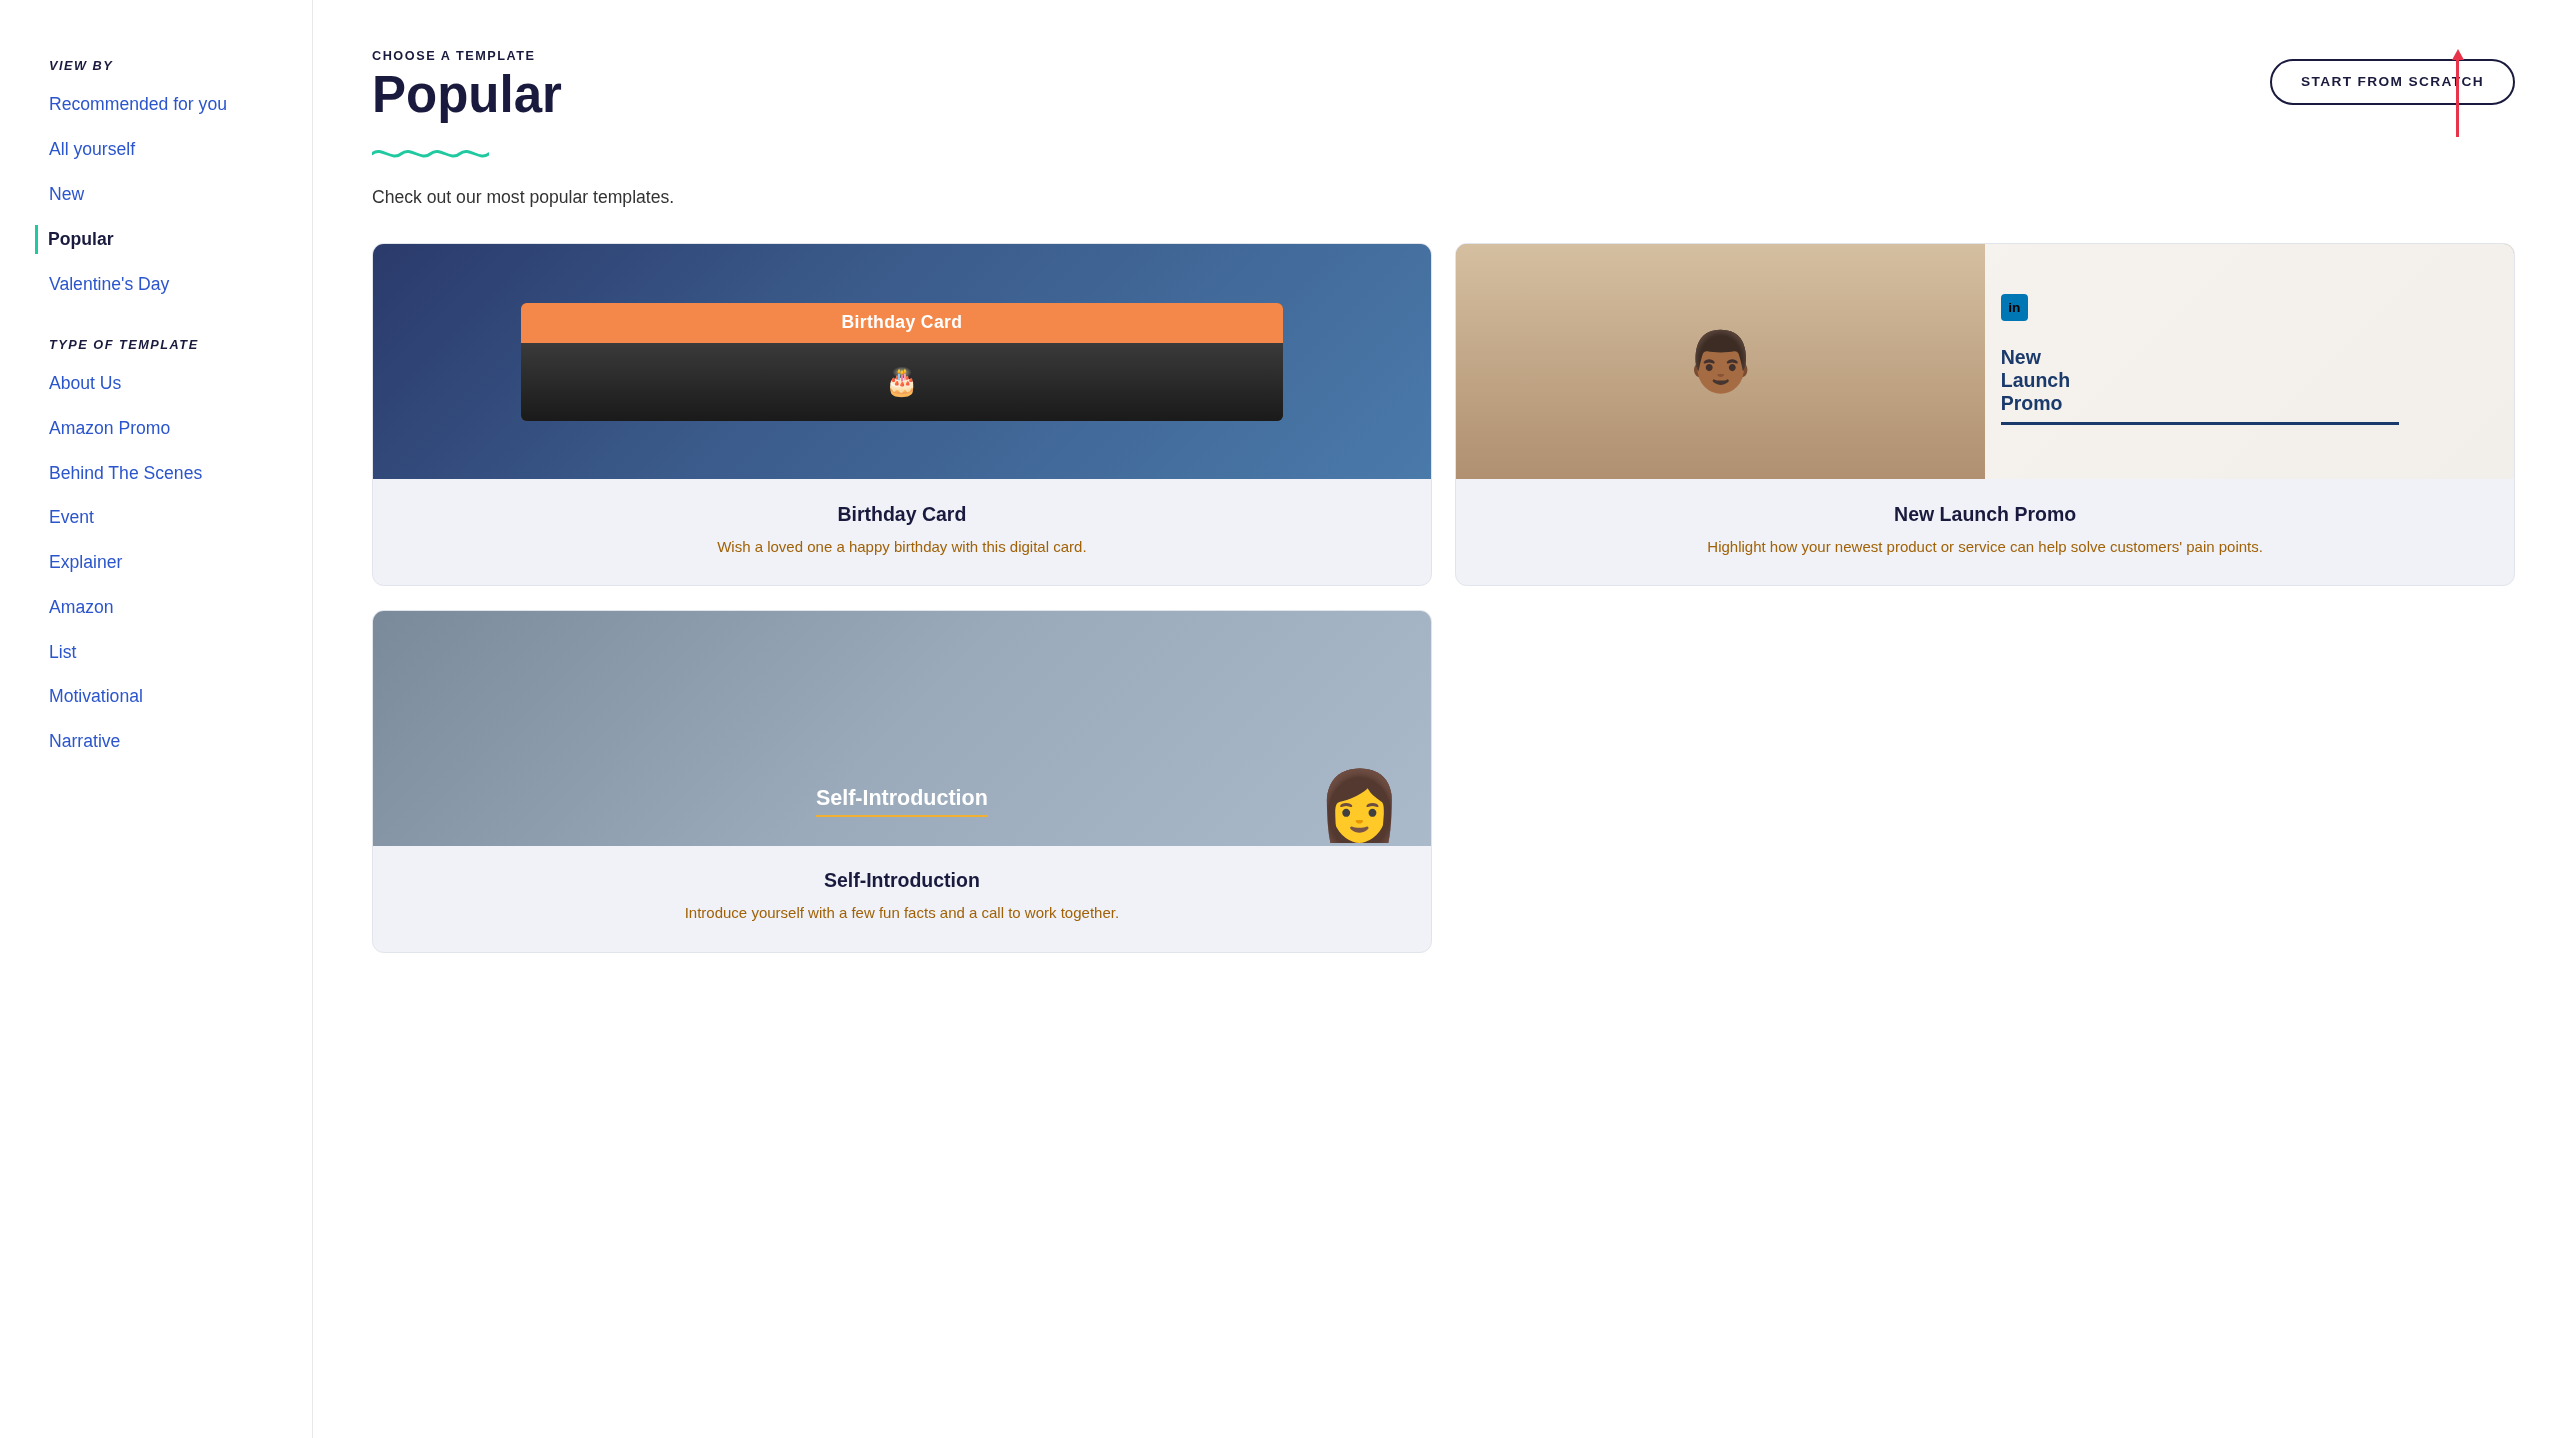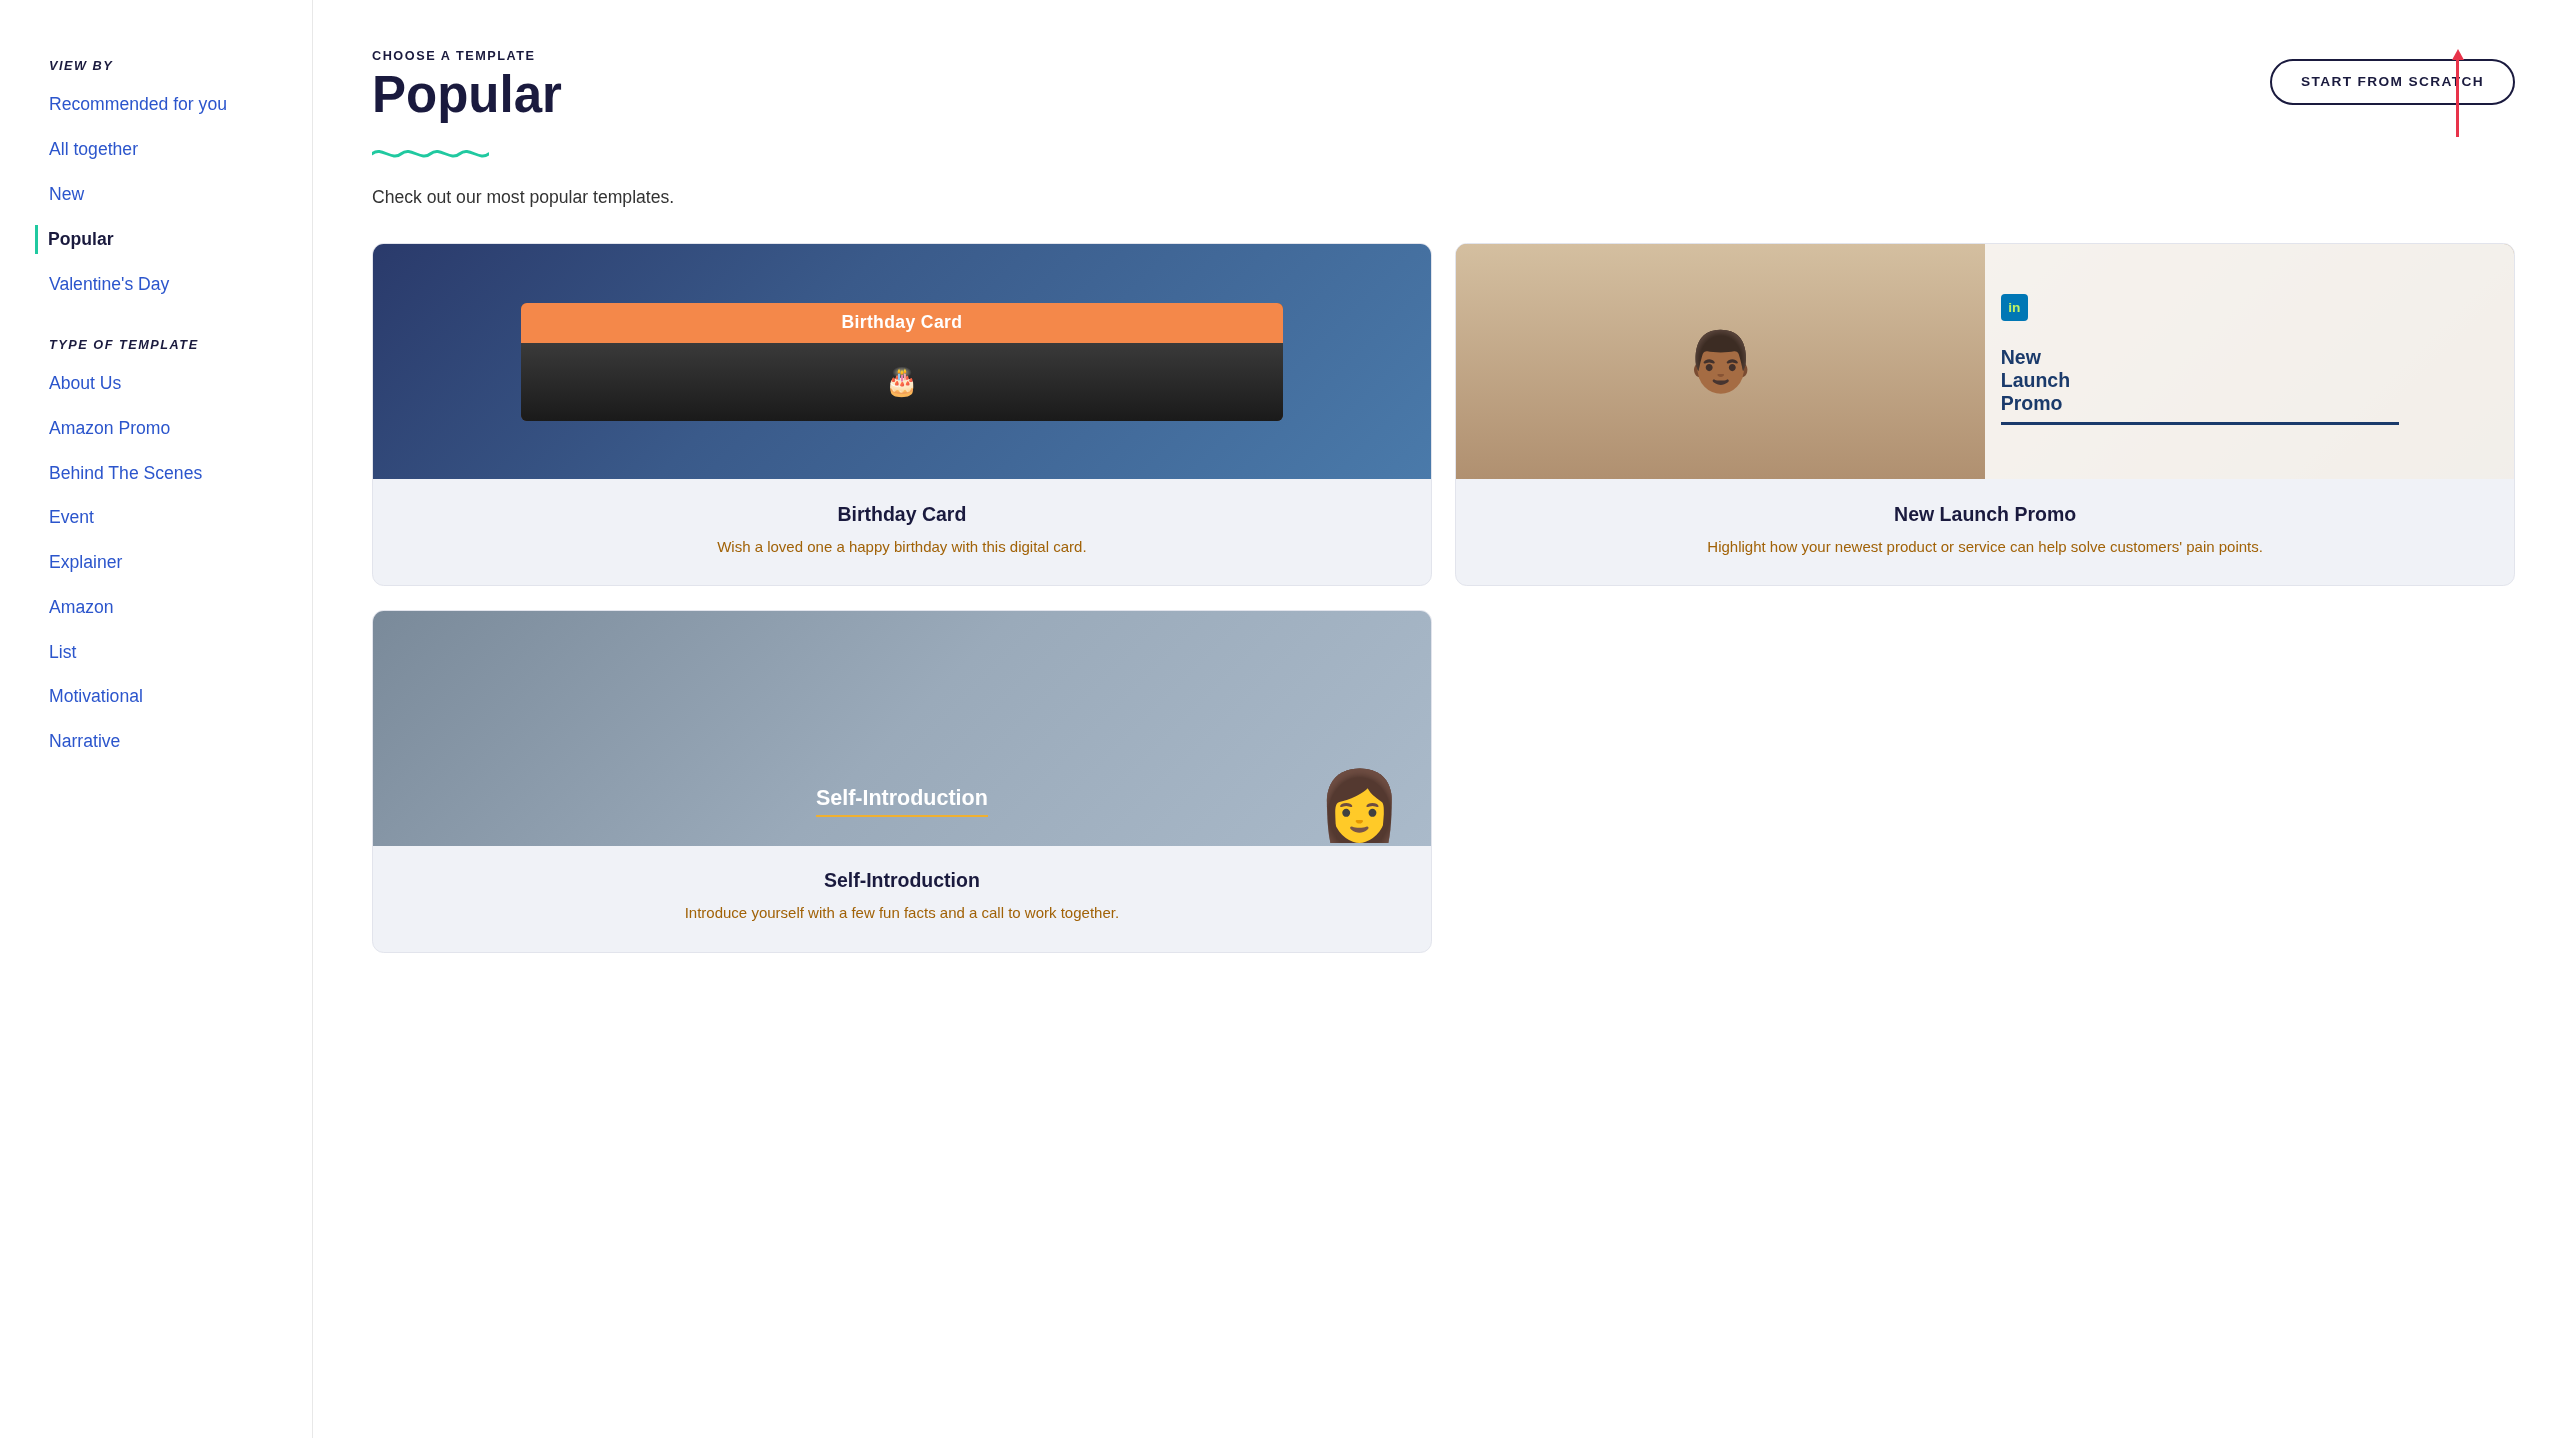--- a/index.html
+++ b/index.html
@@ -224,21 +224,21 @@
       justify-content: center;
     }
     .linkedin-logo {
       width: 27px;
       height: 27px;
       background: #0077b5;
       border-radius: 3.9px;
       display: flex;
       align-items: center;
       justify-content: center;
-      color: #bef264;
+      color: #000000;
       font-size: 13.7px;
       font-weight: bold;
       margin-bottom: 25px;
     }
     .linkedin-card-title {
       font-size: 19.5px;
       font-weight: 800;
       color: #1a3a6b;
       line-height: 1.2;
       margin-bottom: 5.9px;
@@ -303,21 +303,21 @@
 </head>
 <body>
 
 <aside class="sidebar">
   <p class="sidebar-section-title">VIEW BY</p>
   <ul class="sidebar-nav-list">
     <li>
       <a>Recommended for you</a>
     </li>
     <li>
-      <a>All together</a>
+      <a>All yourself</a>
     </li>
     <li>
       <a>New</a>
     </li>
     <li class="active">
       <a>Popular</a>
     </li>
     <li>
       <a>Valentine's Day</a>
     </li>

